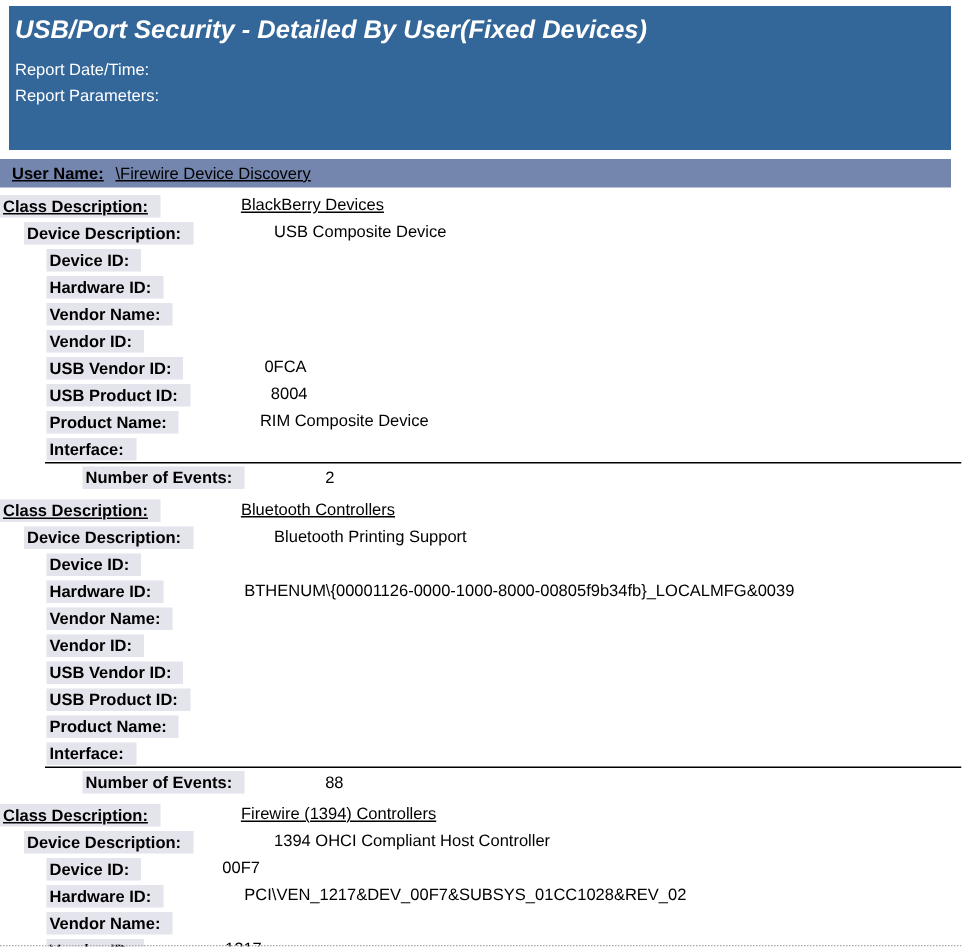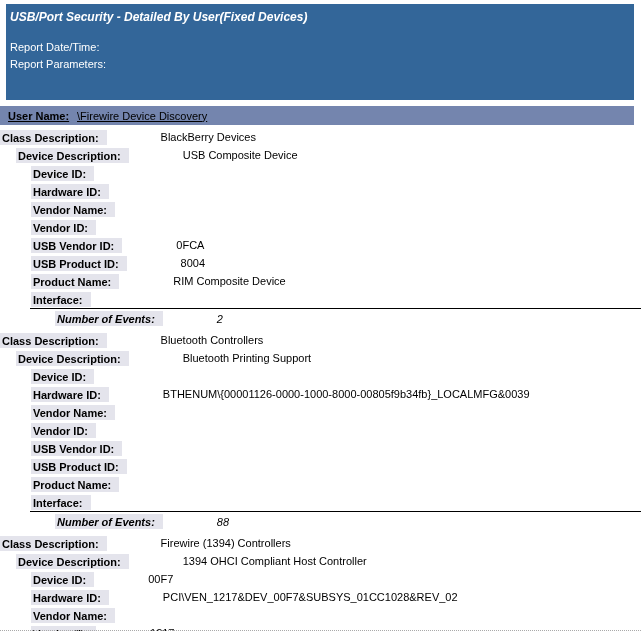--- a/index.html
+++ b/index.html
@@ -13,45 +13,45 @@
     overflow: hidden;
   }
 
   
   .header-band {
     position: absolute; top: 4px; left: 6px; width: 628px; height: 96px;
     background: var(--header-blue, #336699);
     color: #fff;
   }
   .report-title {
-    font-style: italic; font-weight: bold; font-size: 12px;
+    font-style: italic; font-weight: bold; font-size: 17px;
     padding: 6px 0 0 4px; height: 26px;
     white-space: nowrap;
   }
   .hrows { margin-top: 4px; }
   .hrow { display: flex; padding-left: 4px; line-height: 15px; margin-bottom: 2px; }
   .hlabel { flex: 0 0 120px; }
   .hvalue { flex: 1; white-space: pre-wrap; padding-right: 6px; }
 
   
   .user-bar {
     position: absolute; top: 106px; left: 0; width: 634px; height: 19px;
     background: var(--user-bar, #7485AE);
     display: flex; align-items: center; text-decoration: underline;
   }
   .user-label { font-weight: bold; padding-left: 8px; width: 69px; flex: 0 0 69px; }
   .user-value { white-space: pre; }
 
   
   .rows { position: absolute; top: 128px; left: 0; width: 641px; }
   .frow { height: 18px; display: flex; align-items: center; white-space: nowrap; }
-  .frow.indent-1 { padding-left: 0; }
+  .frow.indent-1 { padding-left: 0; text-decoration: underline; }
   .frow.indent-2 { padding-left: 16px; }
   .frow.indent-3 { padding-left: 31px; }
-  .frow.indent-4 { padding-left: 25px; height: 19px; font-style: italic; }
+  .frow.indent-4 { padding-left: 25px; height: 19px; }
   .flabel {
     font-weight: bold;
     background: var(--label-bg, #E4E4EC);
     padding: 2px 8px 1px 2px;
     margin-right: 6px;
     white-space: pre;
   }
   .fvalue { white-space: pre; padding-left: 48px; }
   .events-wrap {
     margin-left: 30px;

